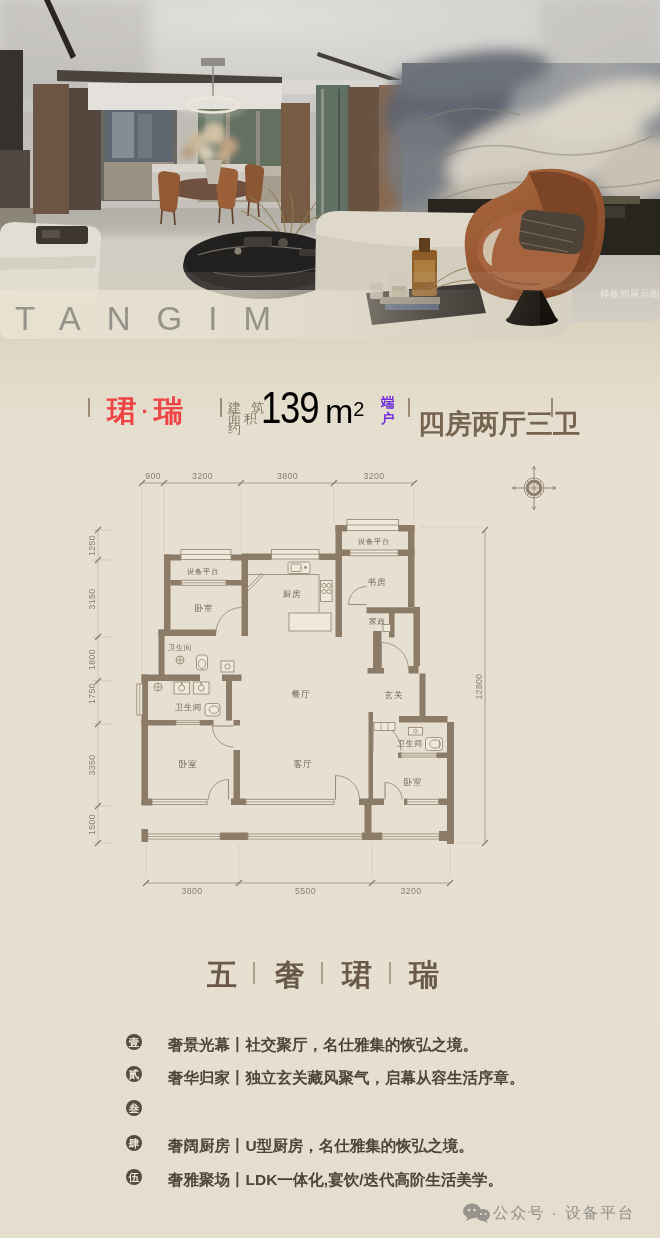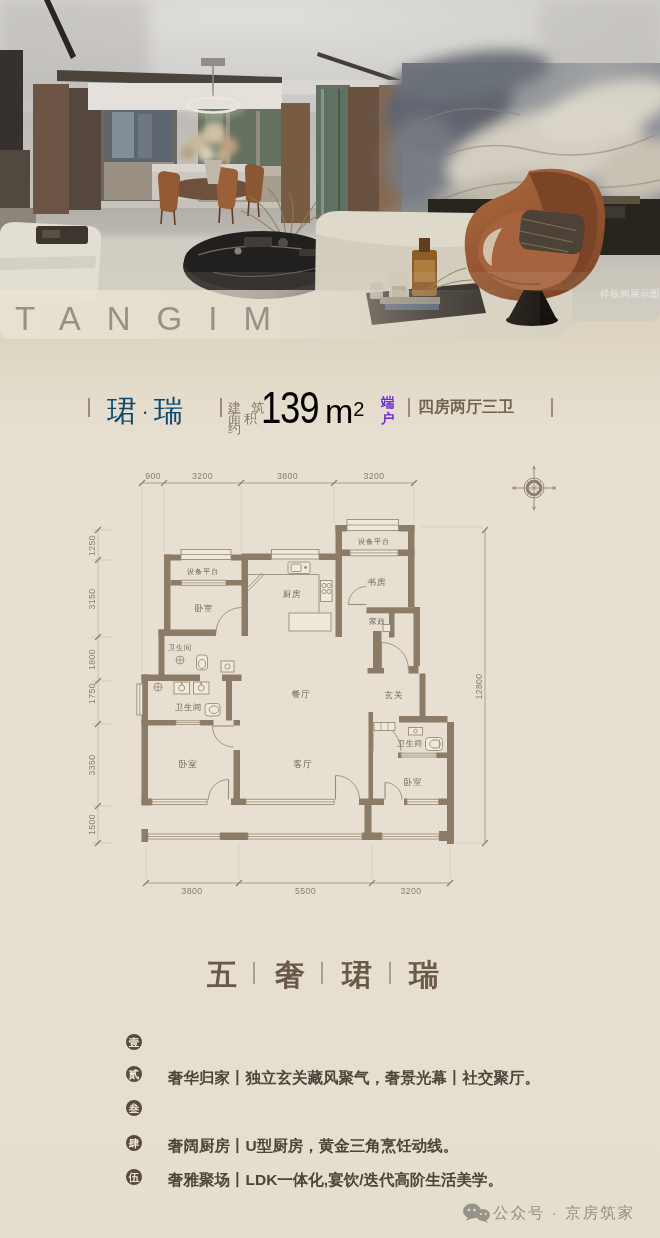--- a/index.html
+++ b/index.html
@@ -229,33 +229,33 @@
 
 <text x="600" y="297" font-size="9.5" fill="#f3efe6" opacity="0.85" letter-spacing="0.5" font-family="Liberation Sans, sans-serif">样板间展示图</text>
 </g>
 </svg>
 </div>
 
 <div class="abs" style="left:0;top:380px;width:660px;height:70px;color:#7a6a56">
 
 <div class="abs" style="left:88px;top:18px;width:2px;height:19px;background:#9c8c76"></div>
 
-<div class="abs" style="left:107px;top:11.5px;width:110px;font-size:29.5px;font-weight:normal;color:#0c4a6e">珺<span style="font-size:22px;vertical-align:2px;margin:0 5px">·</span>瑞</div>
+<div class="abs" style="left:107px;top:11.5px;width:110px;font-size:29.5px;font-weight:bold;color:#ef4444">珺<span style="font-size:22px;vertical-align:2px;margin:0 5px">·</span>瑞</div>
 
 <div class="abs" style="left:220px;top:18px;width:2px;height:19px;background:#9c8c76"></div>
 
 <div class="abs" style="left:228px;top:23px;width:30px;font-size:13px;line-height:10.5px;color:#85796a;letter-spacing:1px;text-align:justify">建&nbsp;&nbsp;筑<br>面积约</div>
 
 <div class="abs" style="left:261px;top:6px;font-size:44px;color:#000000;font-weight:normal;line-height:44px"><span style="display:inline-block;transform:scaleX(0.83);transform-origin:0 0;letter-spacing:-1.5px">139</span><span style="display:inline-block;transform:translateX(-5px);font-size:34px">m<span style="font-size:20px;vertical-align:7px">2</span></span></div>
 
 <div class="abs" style="left:381px;top:15px;width:16px;font-size:13.5px;line-height:15.8px;color:#6d28d9;font-weight:bold">端户</div>
 
 <div class="abs" style="left:407.5px;top:18px;width:2px;height:19px;background:#9c8c76"></div>
 
-<div class="abs" style="left:418px;top:17px;font-size:16px;font-weight:bold;letter-spacing:0px;color:#75644f">四房两厅三卫</div>
+<div class="abs" style="left:418px;top:26px;font-size:27px;font-weight:bold;letter-spacing:0px;color:#75644f">四房两厅三卫</div>
 
 <div class="abs" style="left:551px;top:18px;width:2px;height:19px;background:#9c8c76"></div>
 </div>
 
 <div class="abs" style="left:0;top:450px;width:660px;height:470px">
 <svg width="660" height="470" viewBox="0 450 660 470" id="plan">
 
 <rect x="0" y="450" width="660" height="470" fill="none"></rect>
 
 <rect x="164" y="554.5" width="17" height="6" fill="#8c7b67"></rect>
@@ -613,40 +613,41 @@
 <div class="abs" style="left:409px;top:0;font-size:30px;font-weight:bold;color:#6a5947">瑞</div>
 </div>
 
 <div class="abs" style="left:0;top:1030px;width:660px;height:170px;font-size:15.5px;font-weight:bold;color:#4d443a">
 
 <svg class="abs" style="left:126px;top:3.5px" width="16" height="16">
       <circle cx="8" cy="8" r="8" fill="#574b3d"></circle>
       <text x="8" y="12.2" font-size="10.5" fill="#efe9dd" text-anchor="middle">壹</text>
     </svg>
 
+<div class="abs" style="left:168px;top:5px">奢景光幕丨社交聚厅，名仕雅集的恢弘之境。</div>
 
 <svg class="abs" style="left:126px;top:36px" width="16" height="16">
       <circle cx="8" cy="8" r="8" fill="#574b3d"></circle>
       <text x="8" y="12.2" font-size="10.5" fill="#efe9dd" text-anchor="middle">贰</text>
     </svg>
 
-<div class="abs" style="left:168px;top:37.5px">奢华归家丨独立玄关藏风聚气，奢景光幕丨社交聚厅。</div>
+<div class="abs" style="left:168px;top:37.5px">奢华归家丨独立玄关藏风聚气，启幕从容生活序章。</div>
 
 <svg class="abs" style="left:126px;top:70px" width="16" height="16">
       <circle cx="8" cy="8" r="8" fill="#574b3d"></circle>
       <text x="8" y="12.2" font-size="10.5" fill="#efe9dd" text-anchor="middle">叁</text>
     </svg>
 
 
 <svg class="abs" style="left:126px;top:104.5px" width="16" height="16">
       <circle cx="8" cy="8" r="8" fill="#574b3d"></circle>
       <text x="8" y="12.2" font-size="10.5" fill="#efe9dd" text-anchor="middle">肆</text>
     </svg>
 
-<div class="abs" style="left:168px;top:106px">奢阔厨房丨U型厨房，黄金三角烹饪动线。</div>
+<div class="abs" style="left:168px;top:106px">奢阔厨房丨U型厨房，名仕雅集的恢弘之境。</div>
 
 <svg class="abs" style="left:126px;top:139px" width="16" height="16">
       <circle cx="8" cy="8" r="8" fill="#574b3d"></circle>
       <text x="8" y="12.2" font-size="10.5" fill="#efe9dd" text-anchor="middle">伍</text>
     </svg>
 
 <div class="abs" style="left:168px;top:140px">奢雅聚场丨LDK一体化,宴饮/迭代高阶生活美学。</div>
 </div>
 
 <div class="abs" style="left:460px;top:1198px;width:200px;height:30px;color:#92908a">
@@ -655,14 +656,14 @@
 <ellipse cx="10" cy="8" rx="9" ry="7.5" fill="#95938c"></ellipse>
 <path d="M6,14 L4,18 L10,15 Z" fill="#95938c"></path>
 <circle cx="7" cy="7" r="1.3" fill="#e6dfd1"></circle>
       <circle cx="12.5" cy="7" r="1.3" fill="#e6dfd1"></circle>
 <ellipse cx="21" cy="12" rx="7" ry="6" fill="#95938c"></ellipse>
 <path d="M24,17 L26,20 L20,17.5 Z" fill="#95938c"></path>
 <circle cx="19" cy="11" r="1.1" fill="#e6dfd1"></circle>
       <circle cx="23.5" cy="11" r="1.1" fill="#e6dfd1"></circle>
 </svg>
 
-<div class="abs" style="left:33px;top:5px;font-size:15.5px;letter-spacing:2px">公众号 · 京房筑家</div>
+<div class="abs" style="left:33px;top:5px;font-size:15.5px;letter-spacing:2px">公众号 · 设备平台</div>
 </div>
 
 </body></html>

